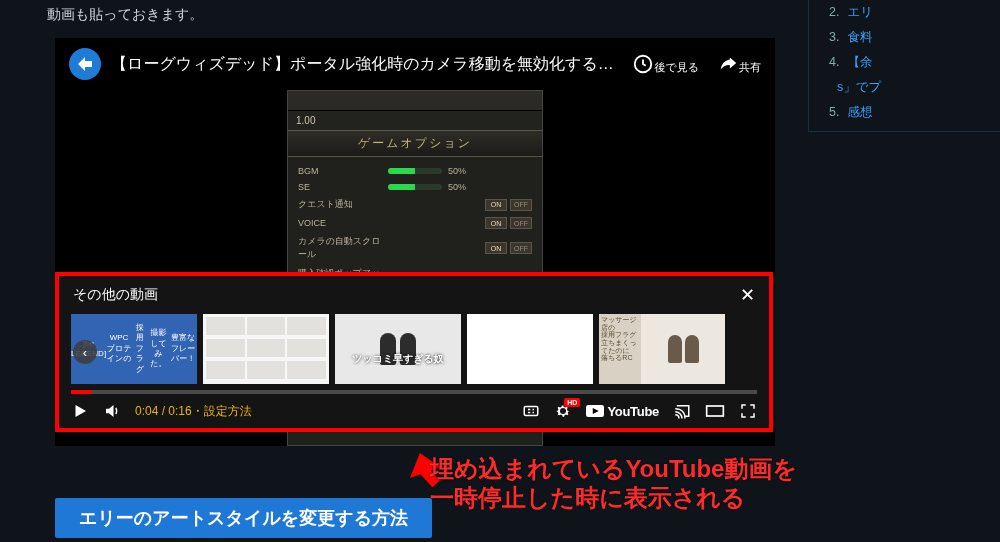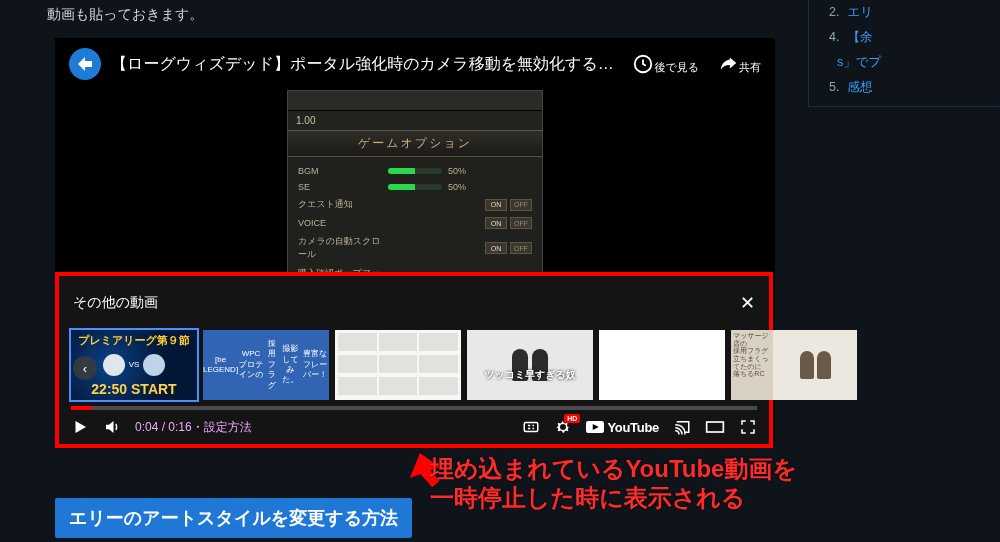--- a/index.html
+++ b/index.html
@@ -214,21 +214,21 @@
   top: 272px;
   width: 718px;
   border: 4px solid #ff0000;
   background: #141414;
   z-index: 10;
 }
 .more-head {
   display: flex;
   justify-content: space-between;
   align-items: center;
-  padding: 16px 14px;
+  padding: 8px 14px;
 }
 .more-title {
   color: #fff;
   font-size: 14px;
 }
 .close-x {
   color: #fff;
   font-size: 18px;
   cursor: pointer;
 }
@@ -408,21 +408,21 @@
   gap: 14px;
   color: #fff;
 }
 .ctrl-icon {
   cursor: pointer;
   display: flex;
   align-items: center;
 }
 .time-text {
   font-size: 12px;
-  color: #f0abfc;
+  color: #eab308;
 }
 .spacer {
   flex: 1;
 }
 .yt-logo {
   font-weight: bold;
   font-size: 13px;
   letter-spacing: -0.3px;
   display: flex;
   align-items: center;
@@ -458,30 +458,31 @@
 }
 
 .section-btn {
   position: absolute;
   left: 55px;
   top: 498px;
   background: #1f78d6;
   color: #fff;
   font-size: 18px;
   font-weight: 600;
-  padding: 8px 14px;
+  padding: 8px 24px;
   border-radius: 2px;
 }
 </style>
 </head>
 <body>
 
 <div class="sidebar">
   <ol>
     <li><span class="num">2.</span><a>エリ</a></li>
+    <li><span class="num">3.</span><a>食料</a></li>
     <li><span class="num">4.</span><a>【余</a></li>
     <li><span class="num"></span><a>s」でプ</a></li>
     <li><span class="num">5.</span><a>感想</a></li>
   </ol>
 </div>
 
 <div class="page-wrap">
   <div class="intro-text">動画も貼っておきます。</div>
 
   <div class="video-embed">
@@ -575,29 +576,20 @@
   </div>
 </div>
 
 <div class="more-box">
   <div class="more-head">
     <span class="more-title">その他の動画</span>
     <span class="close-x">✕</span>
   </div>
   <div class="thumbs-row">
     <div class="nav-btn">‹</div>
-    <div class="thumb thumb1 selected">
-      <div class="tt">プレミアリーグ第９節</div>
-      <div class="badges">
-          <div class="club"></div>
-          <span class="vs">VS</span>
-          <div class="club b2"></div>
-        </div>
-      <div class="time">22:50 START</div>
-    </div>
     <div class="thumb thumb2">
       <div>[be LEGEND]</div>
       <div>WPCプロテインの</div>
       <div>採用フラグ</div>
       <div>撮影してみた。</div>
       <div>豊富なフレーバー！</div>
     </div>
     <div class="thumb thumb3">
       <div class="grid">
         <div class="cell"></div>

